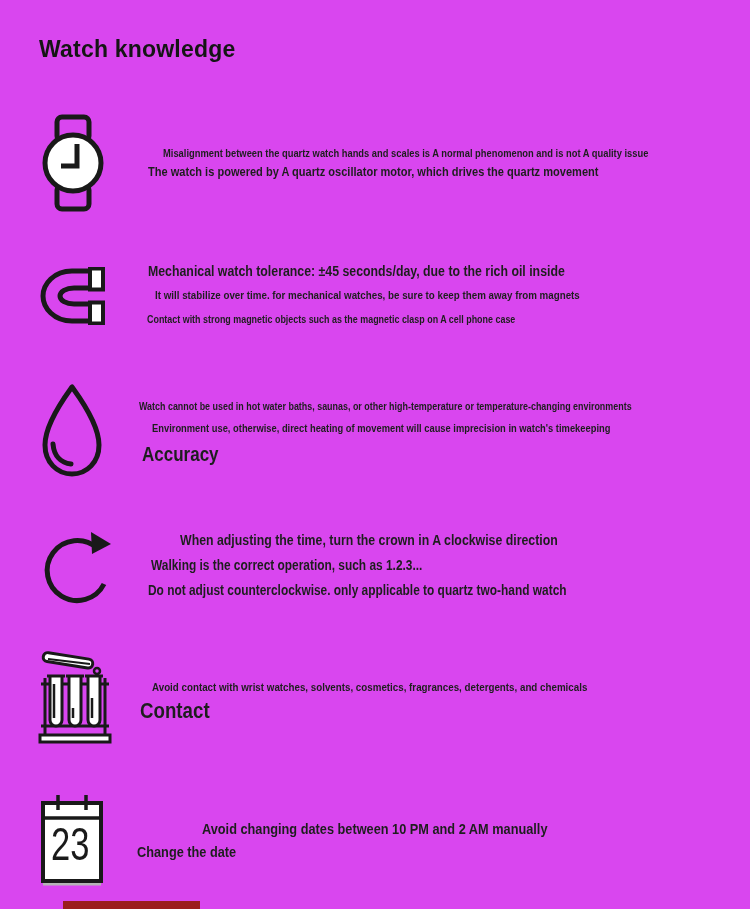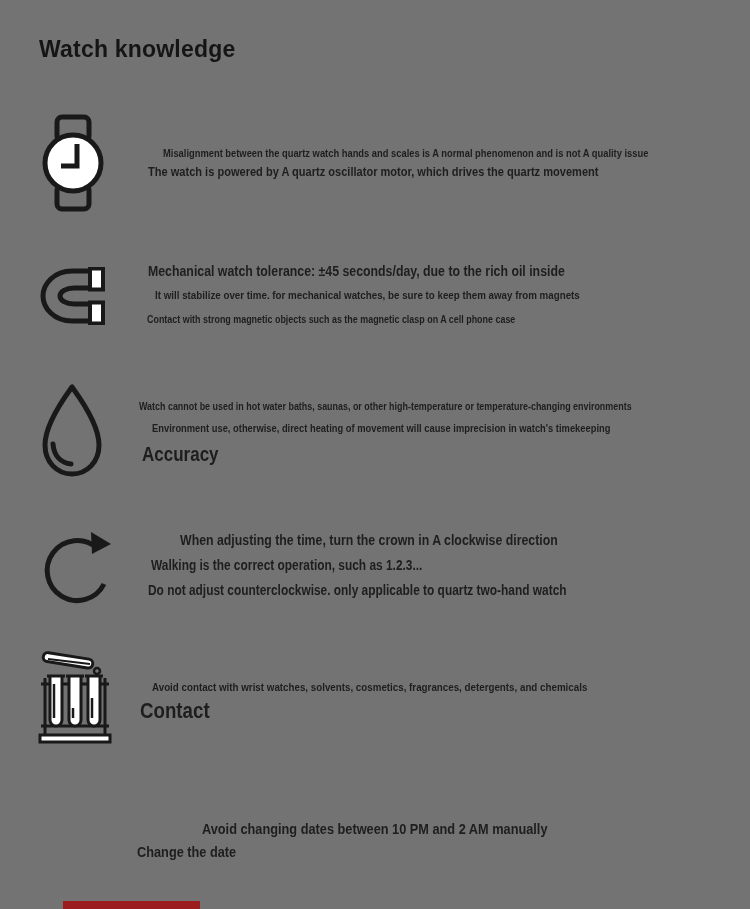--- a/index.html
+++ b/index.html
@@ -1,17 +1,17 @@
 <!DOCTYPE html>
 <html><head>
 <meta charset="utf-8">
 <style>
   html,body{margin:0;padding:0;background:#ffffff;}
   .page{
-    position:relative;width:750px;height:909px;background:#737373;overflow:hidden;
+    position:relative;width:750px;height:909px;background:#d946ef;overflow:hidden;
     font-family:"Liberation Sans",sans-serif;color:#1f1f1f;
   }
   .title{
     position:absolute;left:39px;top:36px;margin:0;
     font-size:23px;font-weight:bold;color:#151515;letter-spacing:0.2px;
   }
   .icon{position:absolute;}
   .icon svg{display:block;}
   .line{
     position:absolute;font-weight:bold;white-space:nowrap;line-height:1.15;
@@ -117,18 +117,28 @@
       <line x1="28" y1="30" x2="46" y2="30" stroke-width="3"></line>
       <line x1="35" y1="62" x2="35" y2="72" stroke-width="2.5"></line>
       <path d="M50 30 L50 74 A6 6 0 0 0 62 74 L62 30" fill="#ffffff" stroke-width="3"></path>
       <line x1="47" y1="30" x2="65" y2="30" stroke-width="3"></line>
       <line x1="54" y1="52" x2="54" y2="72" stroke-width="2.5"></line>
     </svg>
   </div>
   <div class="line s5l1">Avoid contact with wrist watches, solvents, cosmetics, fragrances, detergents, and chemicals</div>
   <div class="line s5l2">Contact</div>
 
+  <div class="icon i6">
+    <svg width="64" height="95" viewBox="0 0 64 95" fill="none" stroke="#191919">
+      <line x1="3" y1="91" x2="61" y2="91" stroke="#b5b5b5" stroke-width="3"></line>
+      <rect x="3" y="10" width="58" height="78" fill="#ffffff" stroke-width="4"></rect>
+      <line x1="3" y1="25" x2="61" y2="25" stroke-width="3.5"></line>
+      <line x1="18" y1="2" x2="18" y2="17" stroke-width="3.5"></line>
+      <line x1="46" y1="2" x2="46" y2="17" stroke-width="3.5"></line>
+    </svg>
+    <span class="cal-day">23</span>
+  </div>
   <div class="line s6l1">Avoid changing dates between 10 PM and 2 AM manually</div>
   <div class="line s6l2">Change the date</div>
 
   <div class="red-bar" style="background: rgb(155, 29, 29);"></div>
 
 </div>
 
 </body></html>

